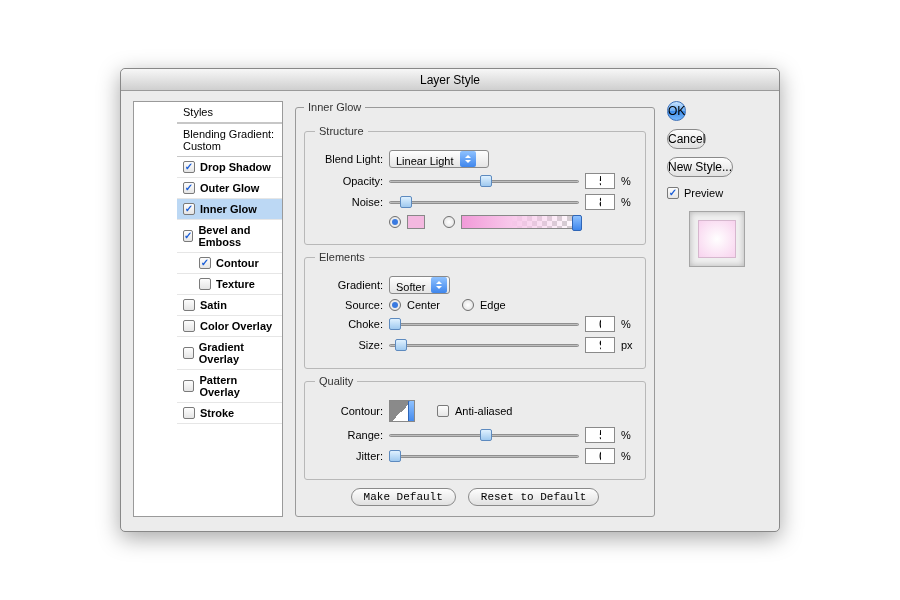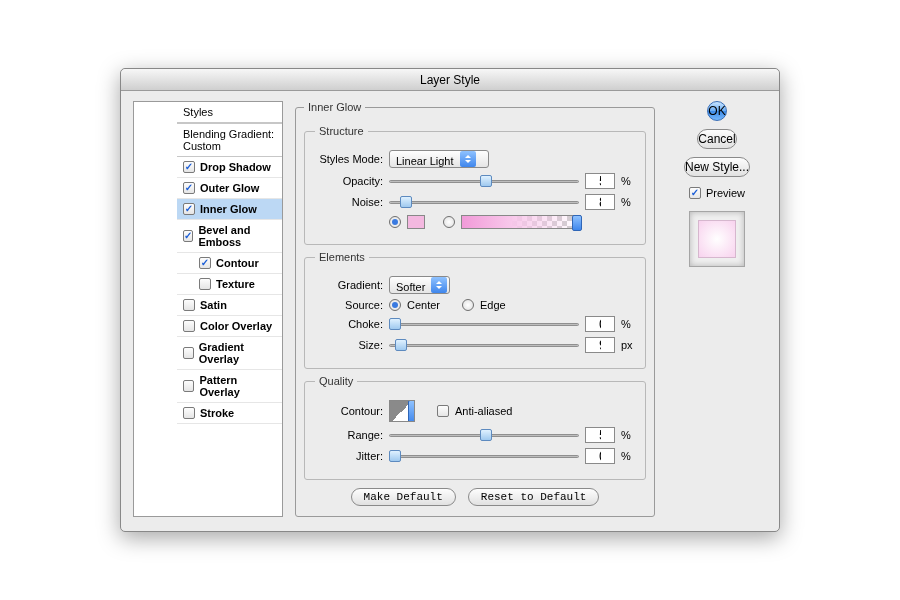--- a/index.html
+++ b/index.html
@@ -147,21 +147,21 @@
     position:absolute; right:-2px; top:-1px; width:8px; height:24px;
     background:linear-gradient(#8fc2ff,#3f86ec); border:1px solid #2f66b7; border-radius:2px;
   }
   .btn {
     height:18px; padding:0 12px;
     border:1px solid #8a8a8a; border-radius:9px;
     background:linear-gradient(#fdfdfd,#e1e1e1);
     display:inline-flex; align-items:center; justify-content:center;
     font-size:11px; cursor:default;
   }
-  .rightcol { width:100px; display:flex; flex-direction:column; align-items:center; gap:8px; }
+  .rightcol { width:100px; display:flex; flex-direction:column; align-items:flex-start; gap:8px; }
   .aqua {
     height:20px; border:1px solid #3a6fb8; border-radius:11px;
     text-align:center; line-height:18px; font-size:12px;
     cursor:default;
   }
   .aqua.primary {
     background:linear-gradient(#cbe6ff,#6aaef7 48%,#3f8de9 52%,#74b6fb);
     color:#000; font-weight:500;
   }
   .aqua.normal {
@@ -241,21 +241,21 @@
         </div>
     </div>
 
     <div class="main">
       <fieldset class="outer">
         <legend>Inner Glow</legend>
 
         <fieldset class="inner">
           <legend>Structure</legend>
           <div class="row">
-            <span class="lbl">Styles Mode:</span>
+            <span class="lbl">Blend Light:</span>
             <span class="combo" style="min-width:100px">
               <span>Linear Light</span>
               <span class="cap"></span>
             </span>
           </div>
           <div class="row">
             <span class="lbl">Opacity:</span>
             <span class="slider">
                 <span class="track"></span>
                 <span class="thumb" style="left:48%"></span>

